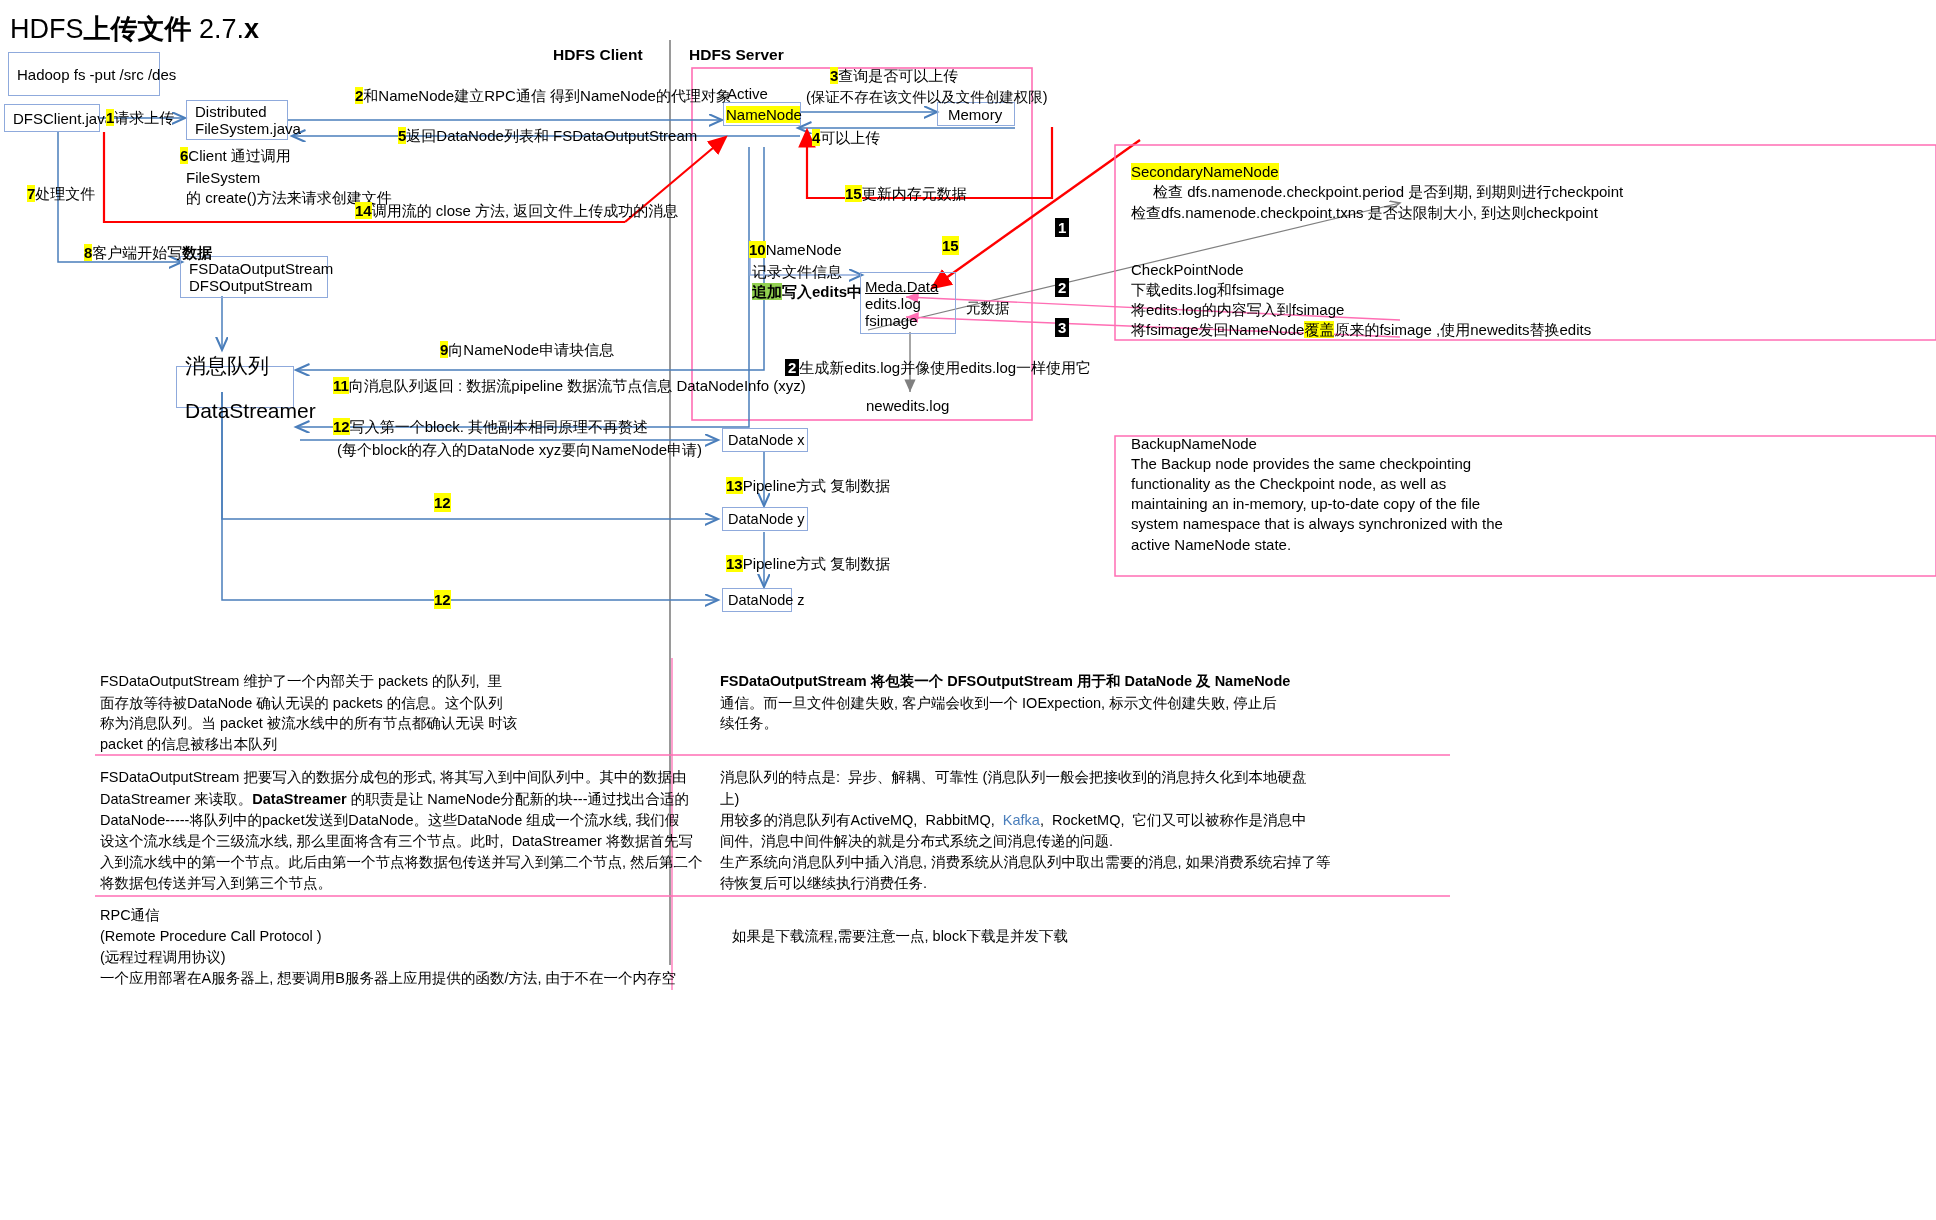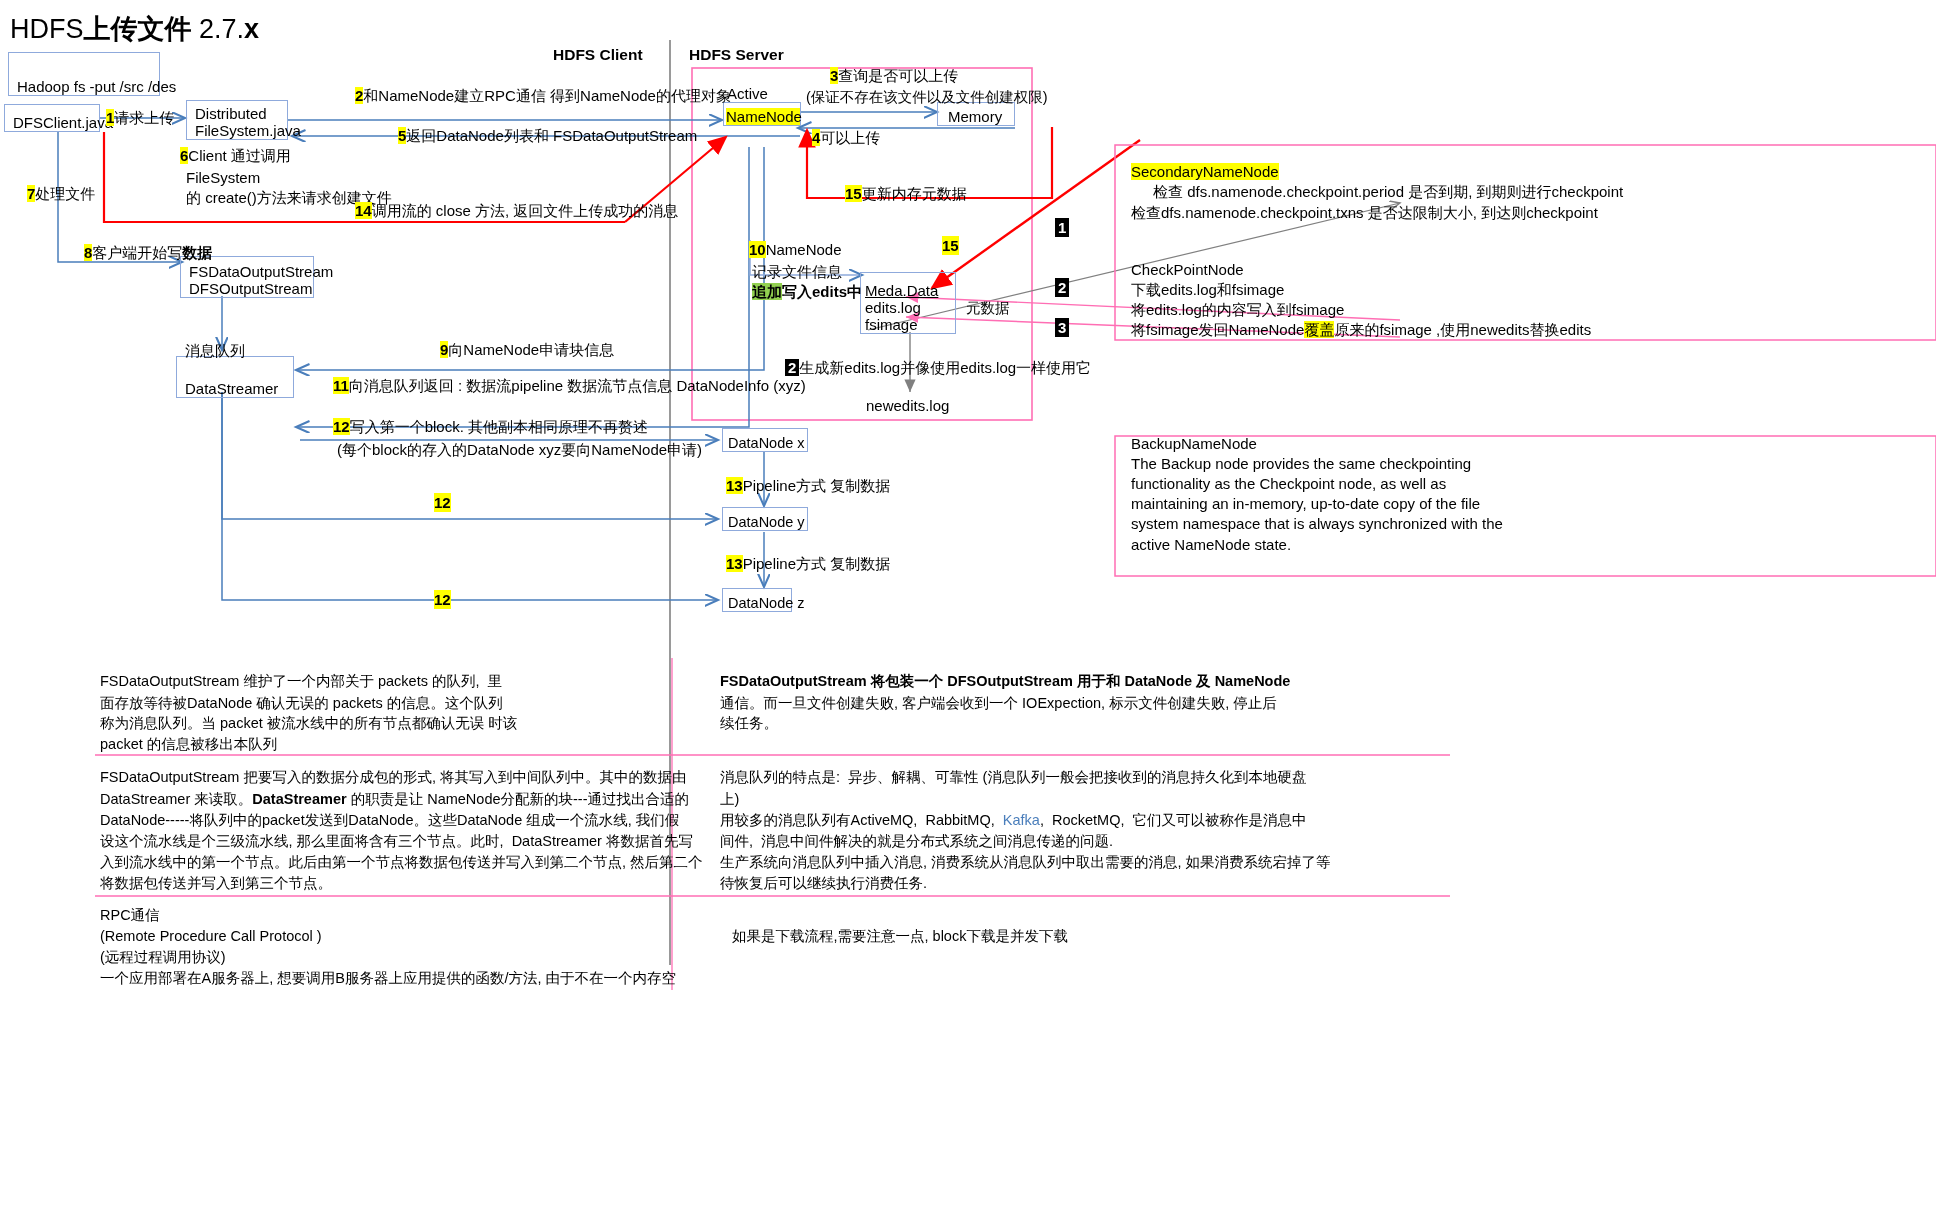--- a/index.html
+++ b/index.html
@@ -1,21 +1,21 @@
 <!DOCTYPE html>
 <html><head>
 <meta charset="utf-8">
 <style>
   html,body{margin:0;padding:0;background:#fff;}
   body{width:1936px;height:1220px;position:relative;
        font-family:"Liberation Sans","DejaVu Sans",sans-serif;color:#000;}
   .cv{position:absolute;left:0;top:0;width:1936px;height:1220px;}
   .t{position:absolute;white-space:pre;line-height:1.28;}
   .box{position:absolute;border:1.5px solid #8faadc;box-sizing:border-box;
-       display:flex;flex-direction:column;justify-content:flex-end;padding-left:8px;}
+       display:flex;flex-direction:column;justify-content:center;padding-left:8px;}
   .box .ln{white-space:nowrap;}
   .hl{background:#ffff00;}
   .hlg{background:#92d050;}
   .hk{background:#000;color:#fff;padding:0 3px;font-weight:bold;}
   .b{font-weight:bold;}
   .u{text-decoration:underline;}
   .title{font-size:27px;}
   .sec{font-size:15px;}
   .small{font-size:14.5px;}
   .para{position:absolute;font-size:14.5px;line-height:1.62;white-space:pre;}
@@ -110,26 +110,26 @@
 
 <div class="box" style="left:4px;top:104px;width:96px;height:28px;font-size:15px;">
   <span class="ln">DFSClient.java</span>
 </div>
 
 <div class="box" style="left:186px;top:100px;width:102px;height:40px;font-size:15px;">
   <span class="ln">Distributed</span>
   <span class="ln">FileSystem.java</span>
 </div>
 
-<div class="box" style="left:180px;top:256px;width:134px;height:42px;font-size:15px;">
+<div class="box" style="left:180px;top:256px;width:148px;height:42px;font-size:15px;">
   <span class="ln">FSDataOutputStream</span>
   <span class="ln">DFSOutputStream</span>
 </div>
 
-<div class="box" style="left:176px;top:356px;width:118px;height:42px;font-size:15px;gap:19px;">
+<div class="box" style="left:176px;top:366px;width:118px;height:42px;font-size:21px;gap:19px;">
   <span class="ln">消息队列</span>
   <span class="ln">DataStreamer</span>
 </div>
 
 <div class="t" style="left:727px;top:84px;font-size:15px;">Active</div>
 <div class="box" style="left:723px;top:102px;width:78px;height:24px;font-size:15px;padding-left:2px;">
   <span class="ln hl">NameNode</span>
 </div>
 
 <div class="box" style="left:937px;top:102px;width:78px;height:24px;font-size:15px;padding-left:10px;">

